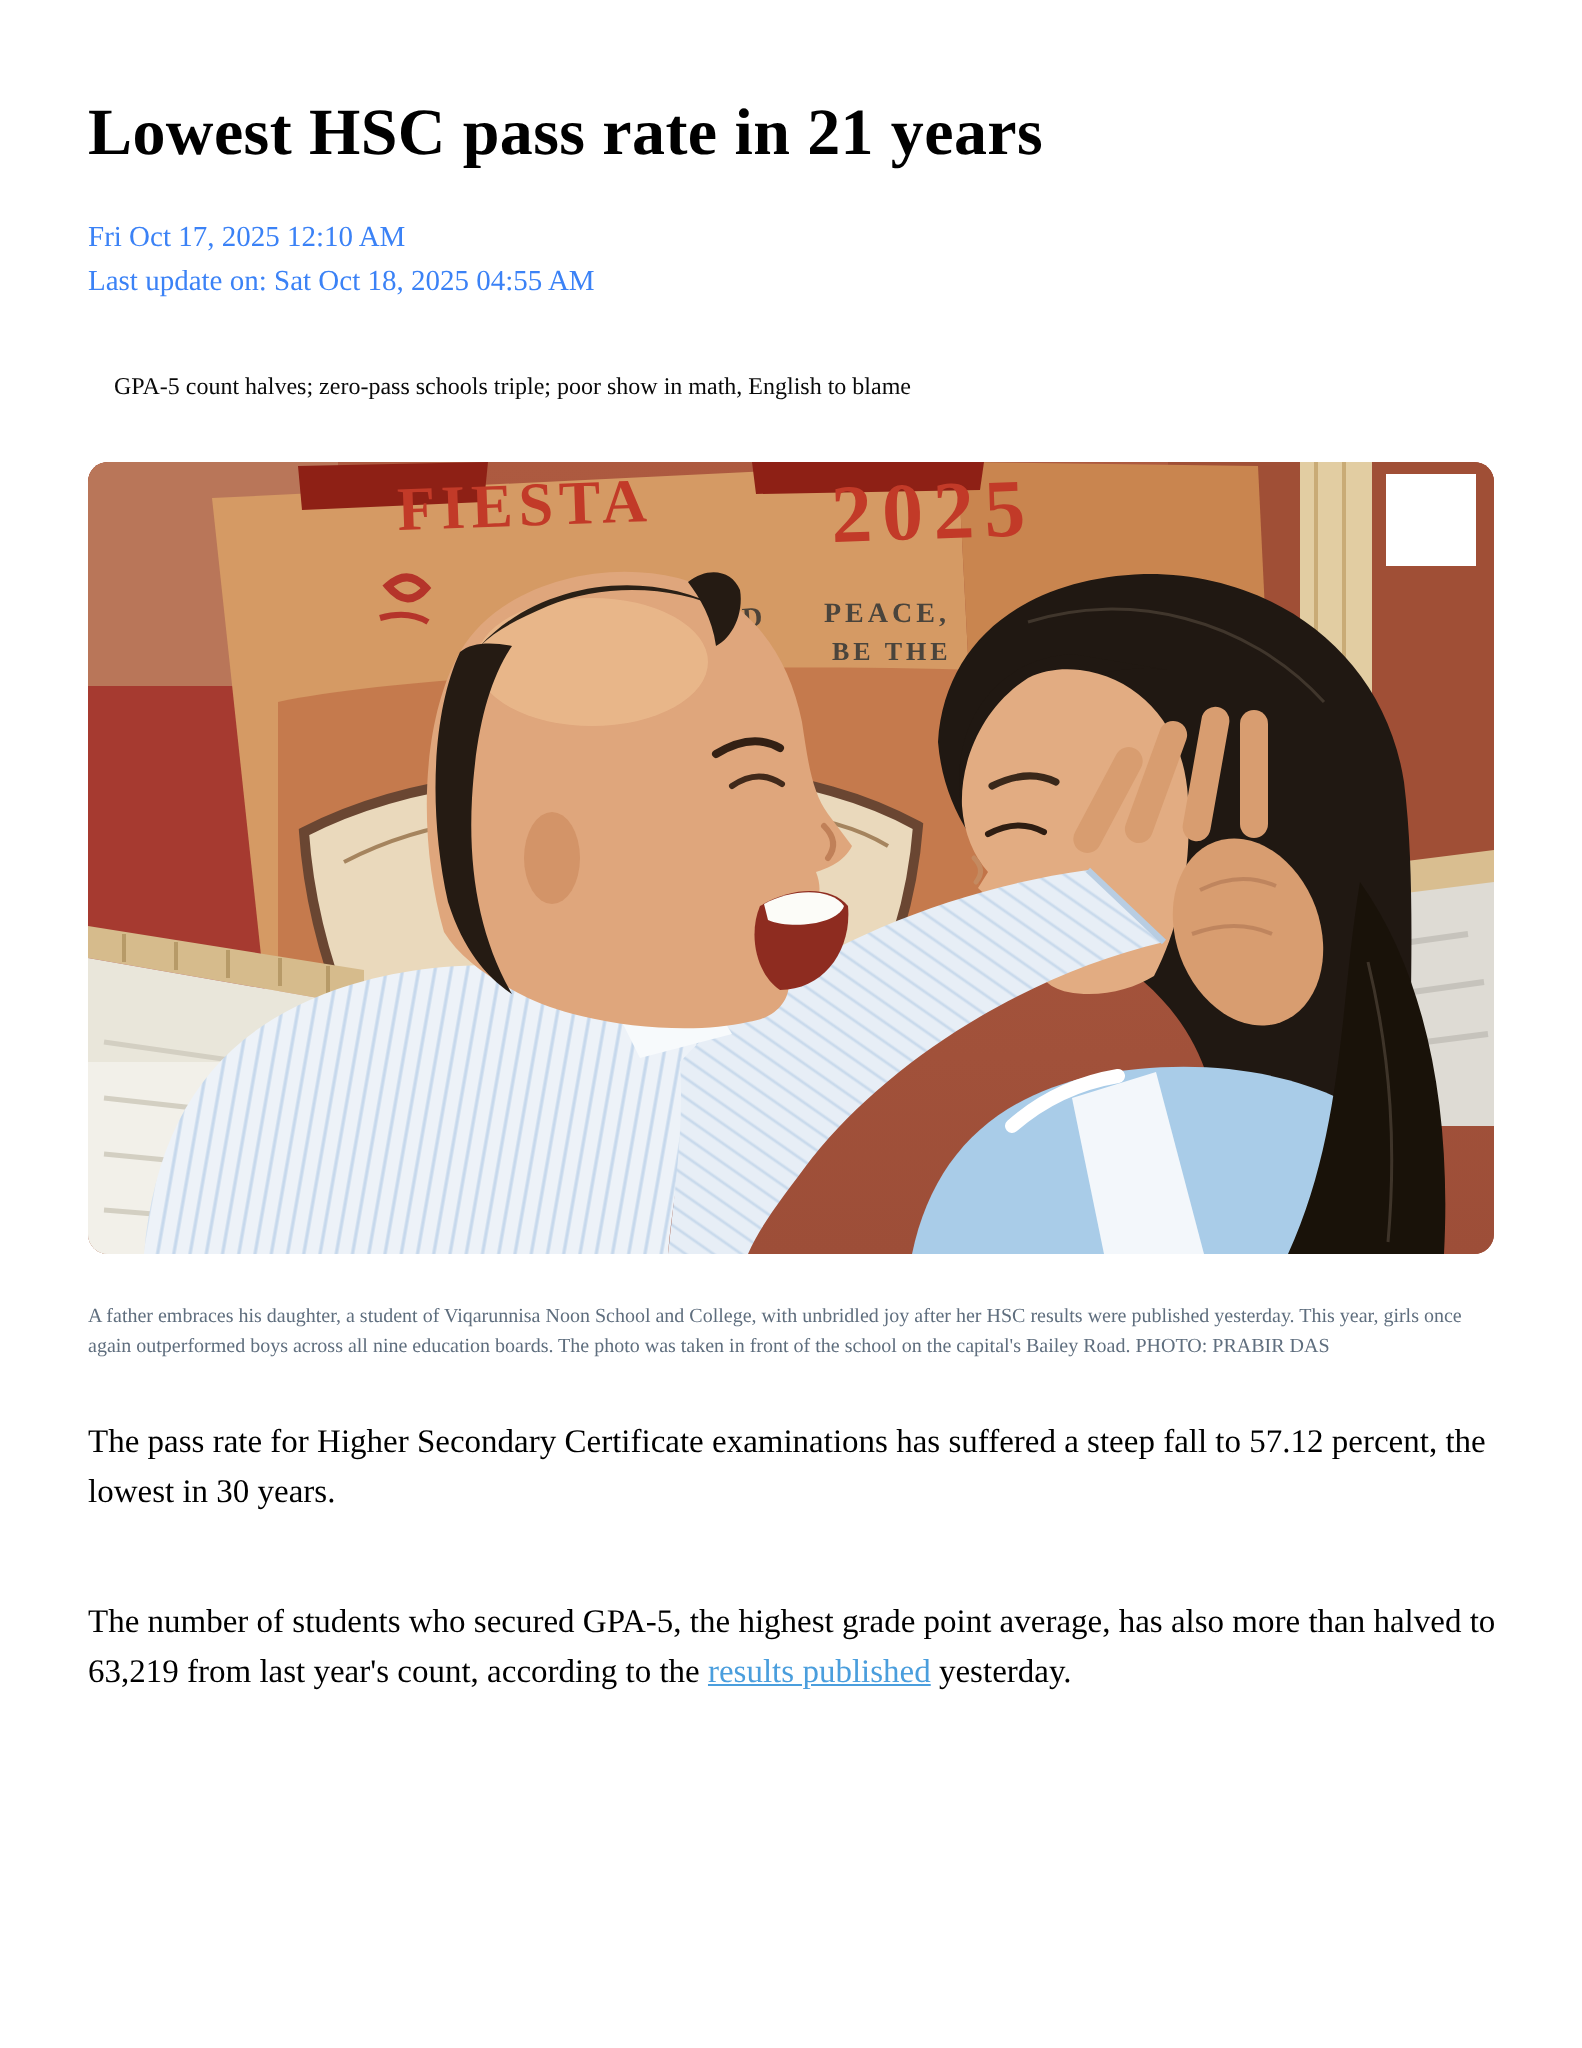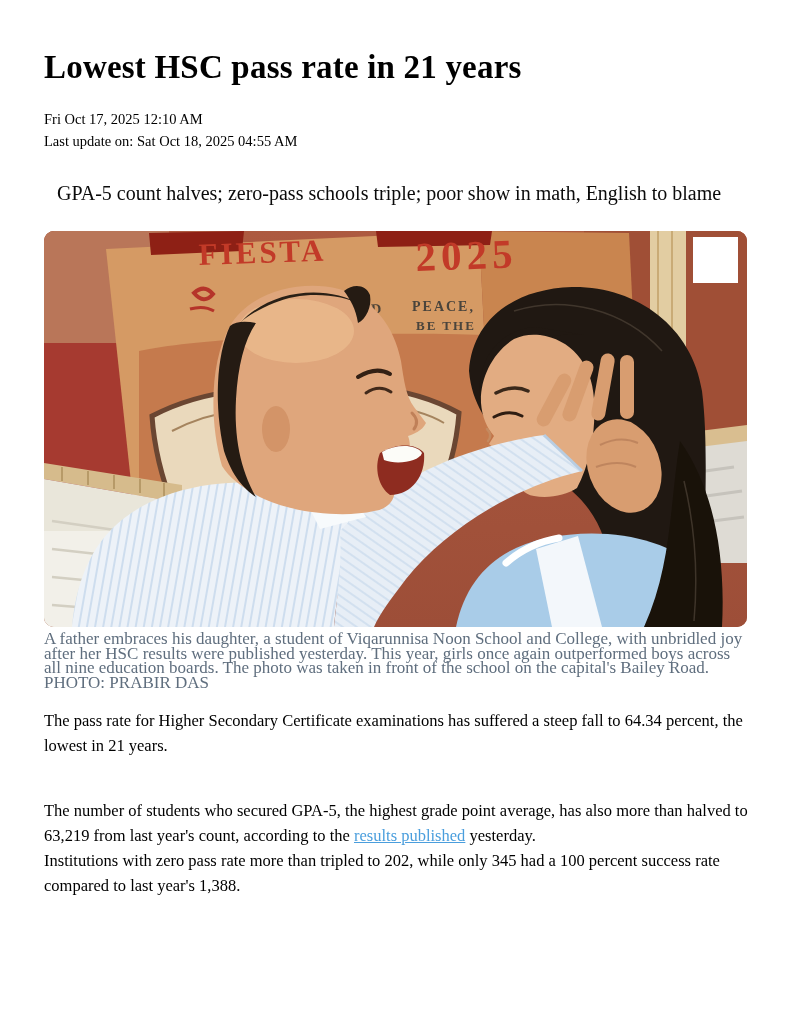--- a/index.html
+++ b/index.html
@@ -11,42 +11,42 @@
     font-family:"Liberation Serif", serif;
     overflow:hidden;
   }
   .headline {
     position:absolute; left:44px; top:48px; width:710px;
     font-size:33px; font-weight:700; color:#000;
     letter-spacing:0.2px; line-height:38px;
   }
   .date-line {
     position:absolute; left:44px; width:500px;
-    font-size:14.5px; color:#000000; line-height:17px;
+    font-size:14.5px; color:#3b82f6; line-height:17px;
   }
   .date-1 { top:111px; }
   .date-2 { top:133px; }
   .subhead {
     position:absolute; left:57px; top:183px; width:690px;
-    font-size:20px; color:#0a0a0a; line-height:20px;
+    font-size:12px; color:#0a0a0a; line-height:20px;
   }
   .photo {
     position:absolute; left:44px; top:231px;
     width:703px; height:396px;
     border-radius:10px; overflow:hidden;
     background:#a5543c;
   }
   .photo svg { display:block; width:703px; height:396px; }
   .photo-badge {
     position:absolute; right:9px; top:6px;
     width:45px; height:46px; background:#ffffff;
   }
   .caption {
-    position:absolute; left:44px; top:632px; width:707px;
-    font-size:17px; line-height:14.6px; color:#5f6e7e;
+    position:absolute; left:44px; top:652px; width:707px;
+    font-size:10px; line-height:14.6px; color:#5f6e7e;
   }
   .body-para {
     position:absolute; left:44px; width:708px;
     font-size:16.5px; line-height:25px; color:#000;
   }
   .p1 { top:708px; }
   .p2 { top:778px;margin-top:20px; }
   .p3 { top:848px; }
   .p4 { top:913px; }
   .inline-link { color:#4a9edd; text-decoration:underline; cursor:pointer; }
@@ -174,20 +174,19 @@
         <rect x="576" y="124" width="14" height="64" rx="7" fill="#d89d70"></rect>
         <ellipse cx="580" cy="235" rx="36" ry="48" fill="#d89d70" transform="rotate(-20 580 235)"></ellipse>
         <path d="M556,214 q20,-10 38,-2 M552,236 q22,-8 40,0" fill="none" stroke="#b9805a" stroke-width="2" opacity="0.8"></path>
       </g>
     </svg>
     <div class="photo-badge"></div>
   </figure>
 
   <figcaption class="caption">A father embraces his daughter, a student of Viqarunnisa Noon School and College, with unbridled joy after her HSC results were published yesterday. This year, girls once again outperformed boys across all nine education boards. The photo was taken in front of the school on the capital's Bailey Road. PHOTO: PRABIR DAS</figcaption>
 
-  <p class="body-para p1">The pass rate for Higher Secondary Certificate examinations has suffered a steep fall to 64.34 percent, the lowest in 21 years.</p>
+  <p class="body-para p1">The pass rate for Higher Secondary Certificate examinations has suffered a steep fall to 57.12 percent, the lowest in 30 years.</p>
 
   <p class="body-para p2"><span>The number of students who secured GPA-5, the highest grade point average, has also more than halved to 63,219 from last year's count, according to the </span><a class="inline-link" href="#">results published</a><span> yesterday.</span></p>
 
-  <p class="body-para p3">Institutions with zero pass rate more than tripled to 202, while only 345 had a 100 percent success rate compared to last year's 1,388.</p>
 
 
 </div>
 
 </body></html>

